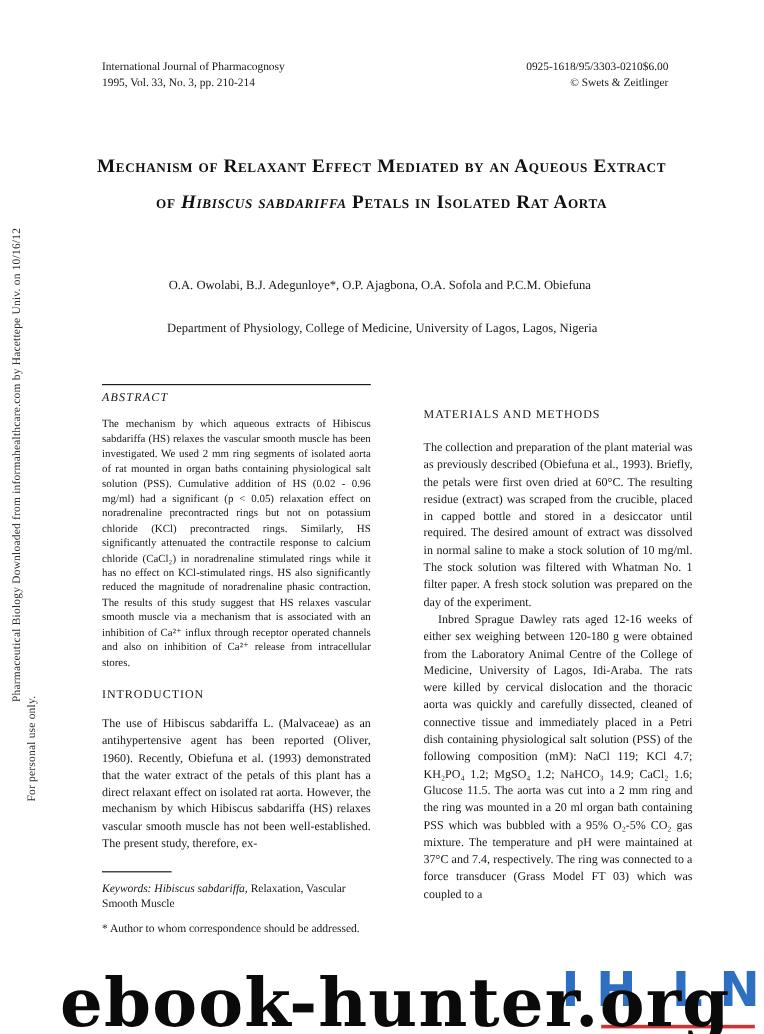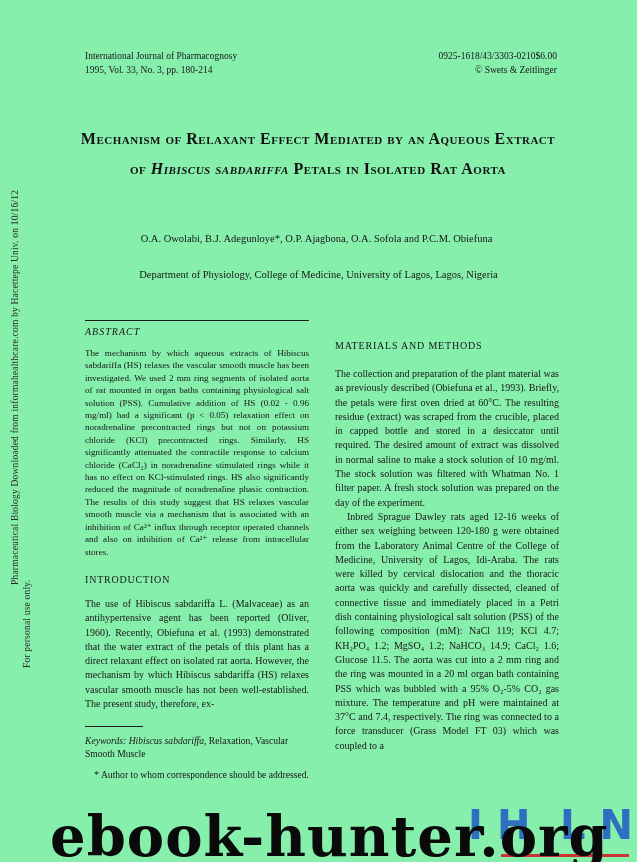--- a/index.html
+++ b/index.html
@@ -1,20 +1,20 @@
 <!DOCTYPE html>
 <html><head>
 <meta charset="utf-8">
 <style>
   html, body { margin: 0; padding: 0; }
   body { background: #e9e9e5; font-family: "Liberation Serif", "DejaVu Serif", serif; }
   .page {
     position: relative;
     width: 637px; height: 862px;
-    background: #86efac;
+    background: #ffffff;
     color: #161616;
     overflow: hidden;
     box-sizing: border-box;
     padding-left: 48px;
   }
   
   .side-line {
     position: absolute;
     transform-origin: 0 0;
     transform: rotate(-90deg);
@@ -56,21 +56,21 @@
   .affiliation {
     position: absolute;
     top: 269px; left: 0; right: 0;
     text-align: center;
     font-size: 10.5px;
   }
 
   .columns {
     position: absolute;
     top: 320px; left: 85px;
-    display: flex; gap: 26px;
+    display: flex; gap: 44px;
   }
   .col { width: 224px; }
 
   .abstract-rule { border-top: 1.2px solid #1c1c1c; margin: 0 0 5px 0; }
   .abstract-head {
     margin: 0 0 10px 0;
     font-size: 10px; font-weight: normal; font-style: italic;
     letter-spacing: 1px;
   }
   .abstract-text {
@@ -87,21 +87,21 @@
   .body-text {
     margin: 0;
     font-size: 10px; line-height: 14.3px;
     text-align: justify;
   }
   .indent { text-indent: 12px; }
 
   .kw-rule { border-top: 1px solid #1c1c1c; width: 58px; margin: 15px 0 7px 0; }
   .keywords { margin: 0; font-size: 9.6px; line-height: 13px; }
   .keywords .ital { font-style: italic; }
-  .footnote { margin: 9px 0 0 0; font-size: 9.6px; text-align: right; }
+  .footnote { margin: 9px 0 0 0; font-size: 9.6px; }
 
   
   .wm-band { position: absolute; left: 0; right: 0; bottom: 0; height: 64px; }
   .blue-frag {
     position: absolute;
     bottom: 14px;
     font-family: "DejaVu Sans", "Liberation Sans", sans-serif;
     font-weight: bold;
     font-size: 40px;
     letter-spacing: 14px;
@@ -130,24 +130,24 @@
 <body>
 
 <div class="page">
 
   <div class="side-line" id="side1">Pharmaceutical Biology Downloaded from informahealthcare.com by Hacettepe Univ. on 10/16/12</div>
   <div class="side-line" id="side2">For personal use only.</div>
 
   <div class="header">
     <div class="header-left">
       <div>International Journal of Pharmacognosy</div>
-      <div>1995, Vol. 33, No. 3, pp. 180-214</div>
+      <div>1995, Vol. 33, No. 3, pp. 210-214</div>
     </div>
     <div class="header-right">
-      <div>0925-1618/43/3303-0210$6.00</div>
+      <div>0925-1618/95/3303-0210$6.00</div>
       <div>© Swets &amp; Zeitlinger</div>
     </div>
   </div>
 
   <h1 class="paper-title"><span>Mechanism of Relaxant Effect Mediated by an Aqueous Extract of </span><span class="ital">Hibiscus sabdariffa</span><span> Petals in Isolated Rat Aorta</span></h1>
 
   <div class="authors">O.A. Owolabi, B.J. Adegunloye*, O.P. Ajagbona, O.A. Sofola and P.C.M. Obiefuna</div>
   <div class="affiliation">Department of Physiology, College of Medicine, University of Lagos, Lagos, Nigeria</div>
 
   <div class="columns">

